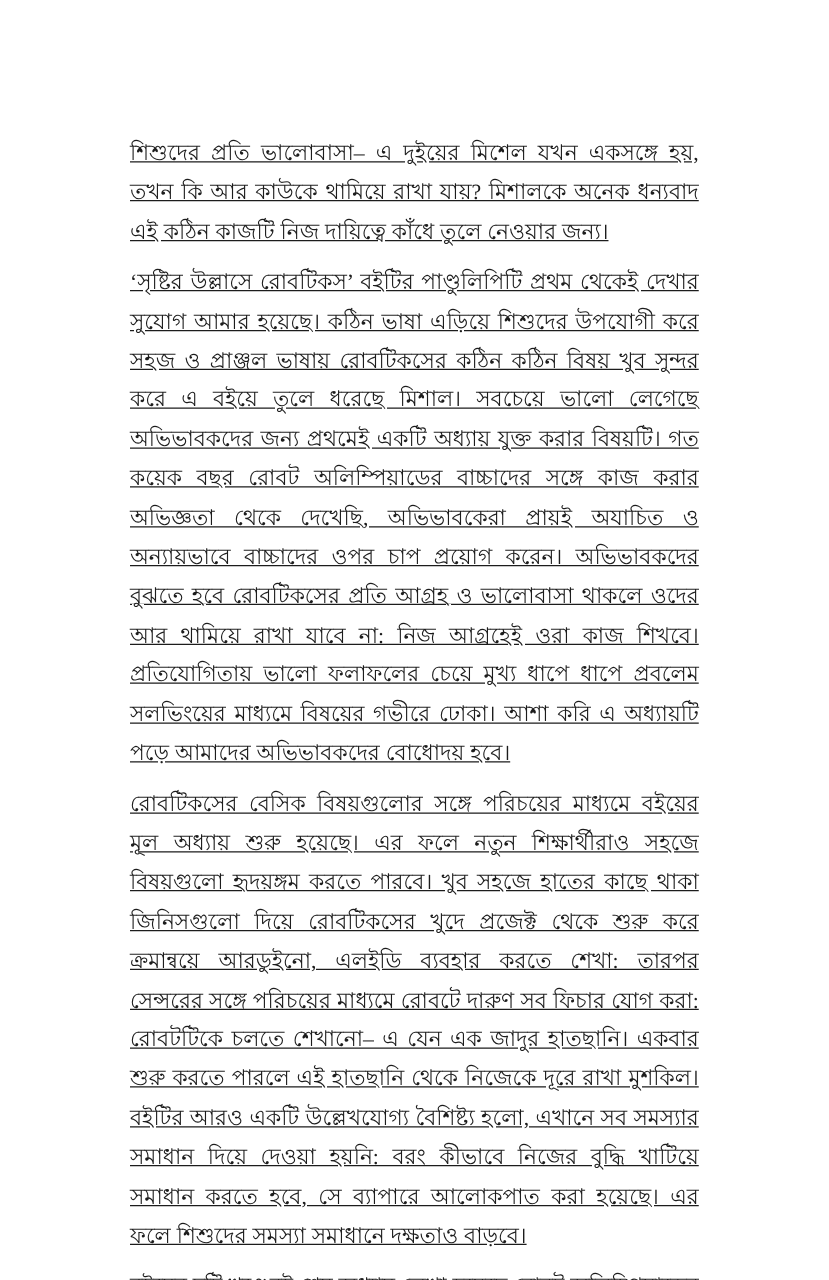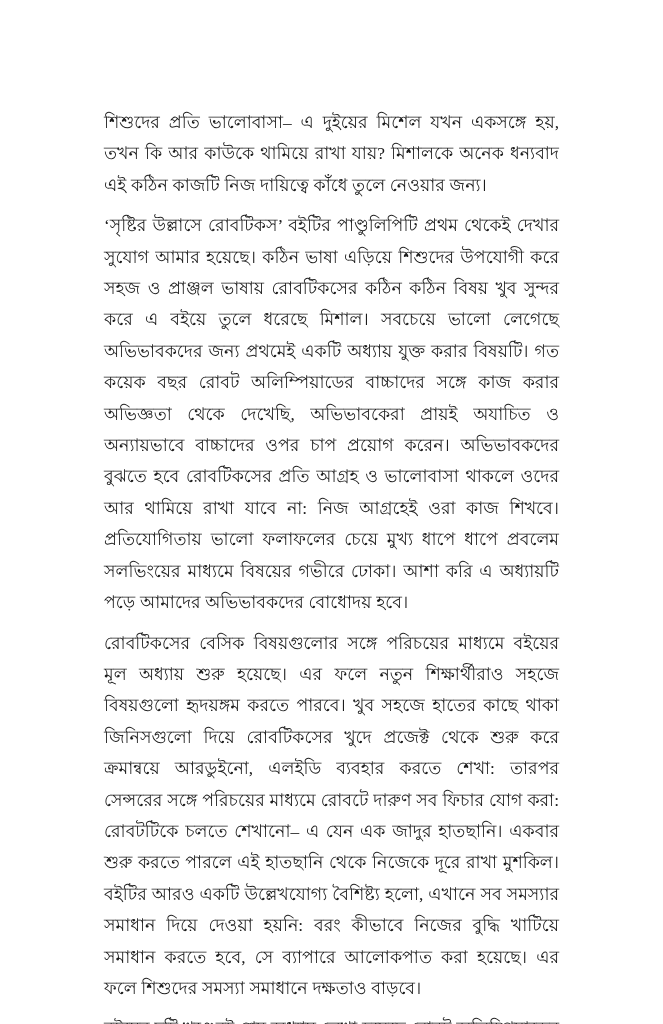--- a/index.html
+++ b/index.html
@@ -42,20 +42,21 @@
     word-spacing: 0.02em;
     color: #1c1c1c;
     font-family: "Liberation Serif", "DejaVu Serif", serif;
     font-weight: 400;
     hyphens: none;
   }
 
   
   .para {
     font-family: "Liberation Serif", "DejaVu Sans", "DejaVu Serif", serif;
+    text-decoration: underline;
   }
 
   .para:last-child {
     margin-bottom: 0;
   }
 
   
   .para.continued::after {
     content: "";
   }

